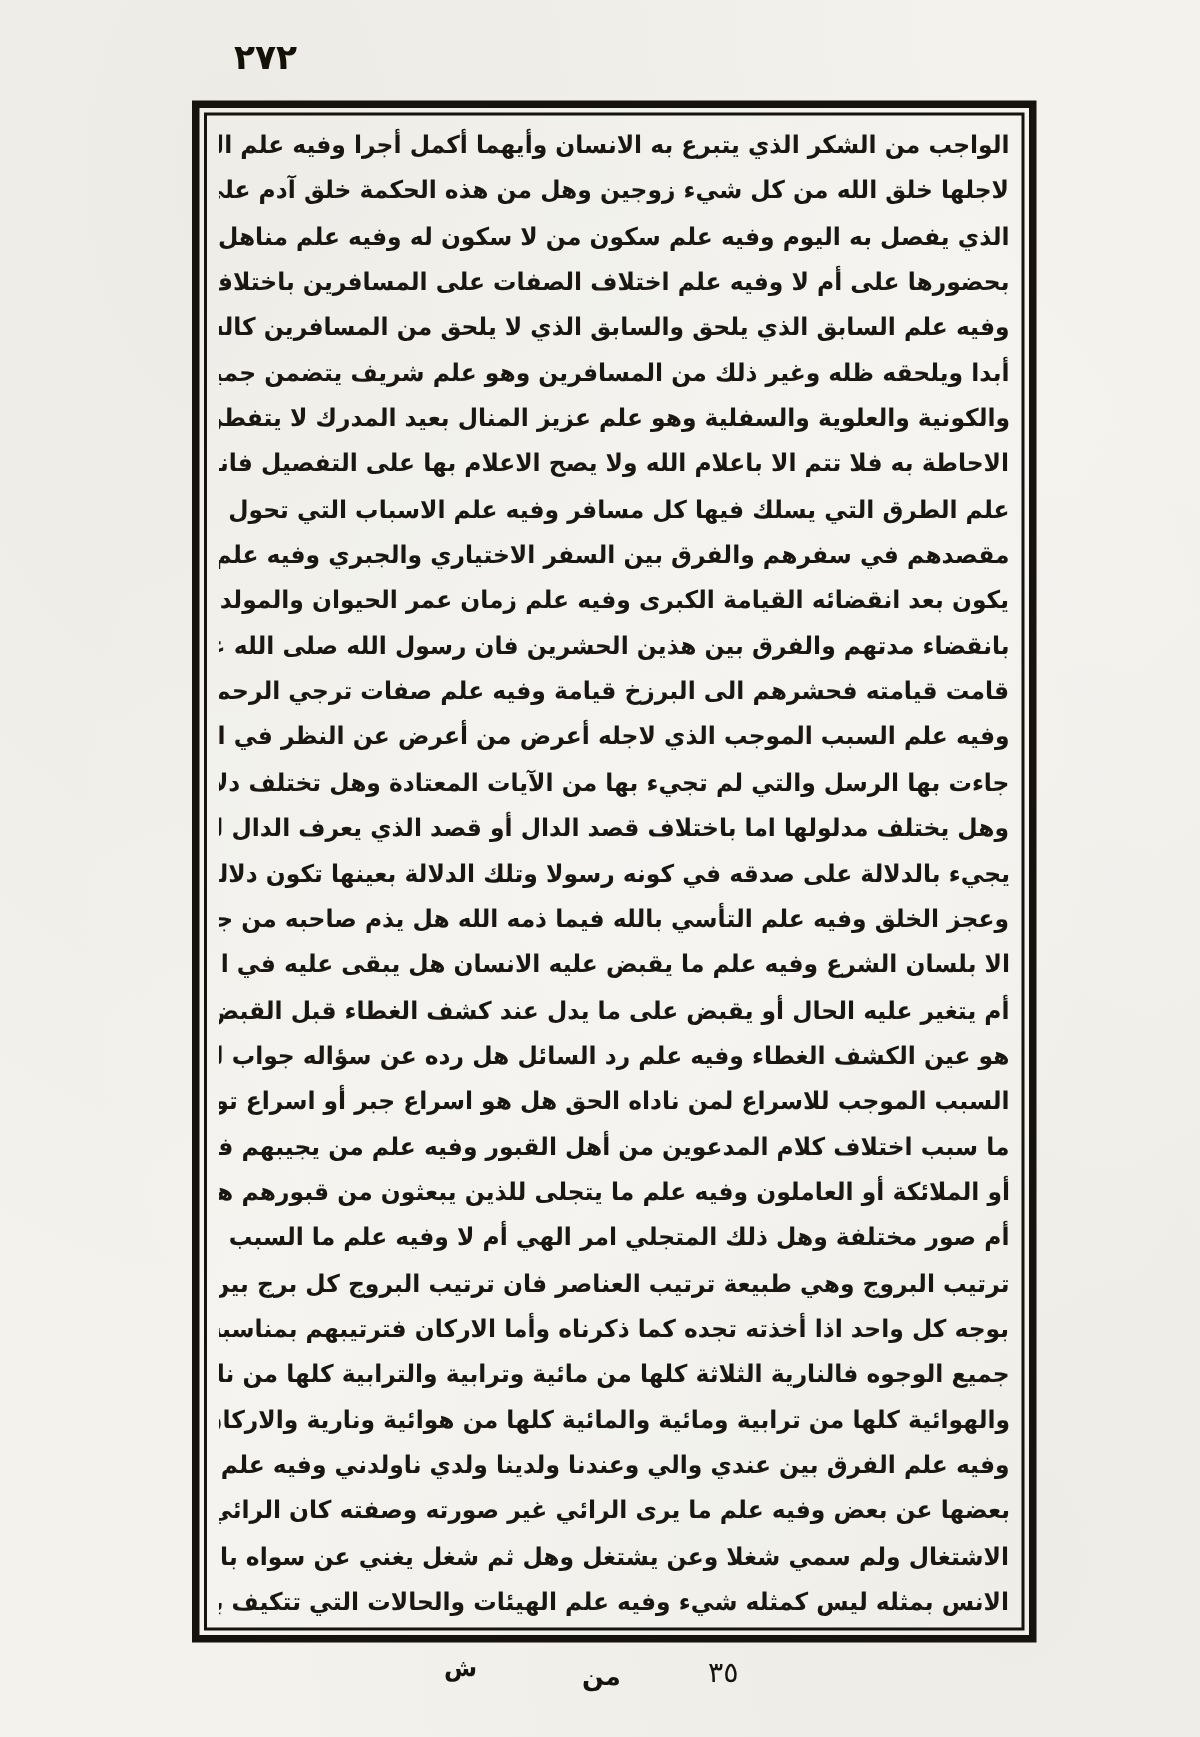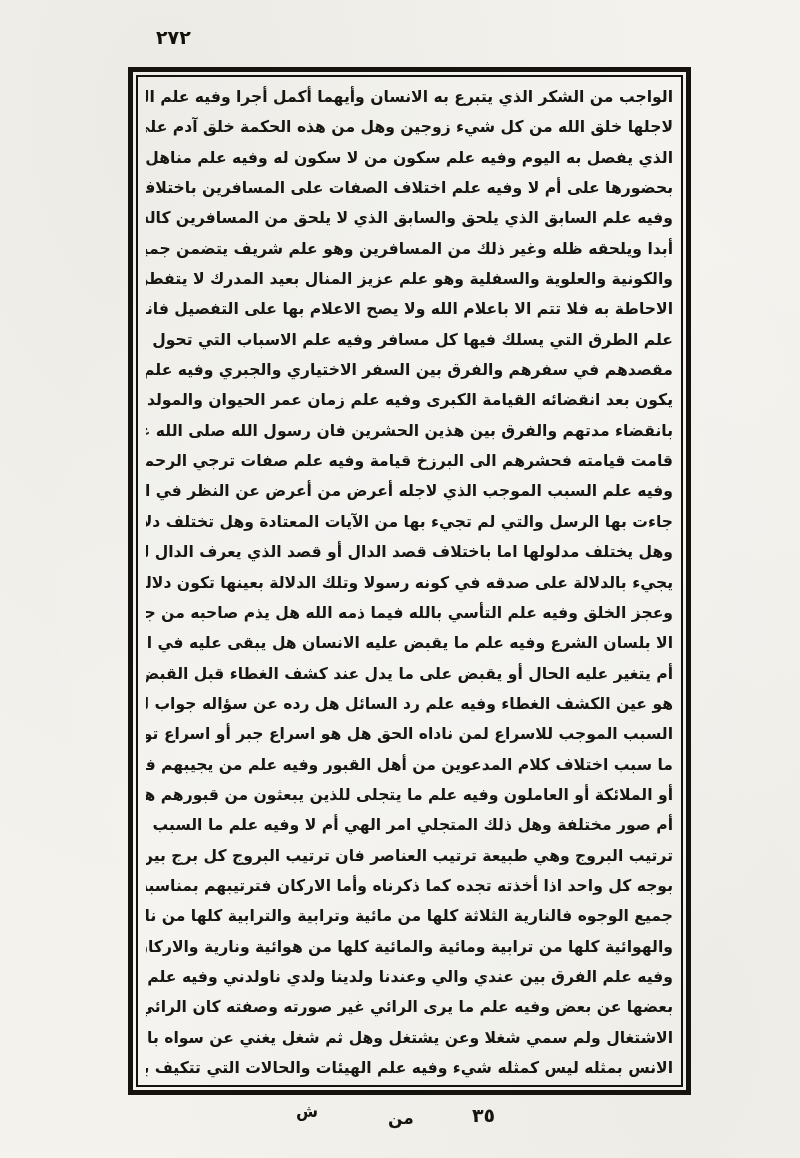--- a/index.html
+++ b/index.html
@@ -14,21 +14,21 @@
   
   body::before{
     content:"";position:absolute;inset:0;pointer-events:none;
     background:
       radial-gradient(ellipse at 20% 10%, rgba(120,115,100,0.06), transparent 55%),
       radial-gradient(ellipse at 85% 90%, rgba(120,115,100,0.05), transparent 55%),
       radial-gradient(ellipse at 55% 50%, rgba(255,255,255,0.35), transparent 70%);
   }
   .page-number{
     position:absolute;top:26px;left:156px;
-    font-size:19px;font-weight:bold;letter-spacing:2px;
+    font-size:23px;font-weight:bold;letter-spacing:2px;
     color:#141109;
   }
   .frame{
     position:absolute;left:128px;top:67px;
     width:563px;height:1028px;
     border:5px solid #16130e;
     box-sizing:border-box;
     background:rgba(255,255,255,0.12);
   }
   .frame-inner{
@@ -50,21 +50,21 @@
     text-align:justify;
     text-align-last:justify;
     overflow:hidden;
     white-space:nowrap;
     color:#1a1713;
     transform:scaleY(1.04);
   }
   .footer-marks{position:absolute;top:1100px;left:0;width:800px;height:40px;}
   .quire-number{
     position:absolute;left:472px;top:4px;
-    font-size:19px;font-weight:bold;letter-spacing:1px;
+    font-size:19px;font-weight:normal;letter-spacing:1px;
   }
   .catchword-1{
     position:absolute;left:388px;top:8px;
     font-size:17px;font-weight:bold;direction:rtl;
   }
   .catchword-2{
     position:absolute;left:296px;top:2px;
     font-size:16px;font-weight:bold;direction:rtl;
   }
 </style>

